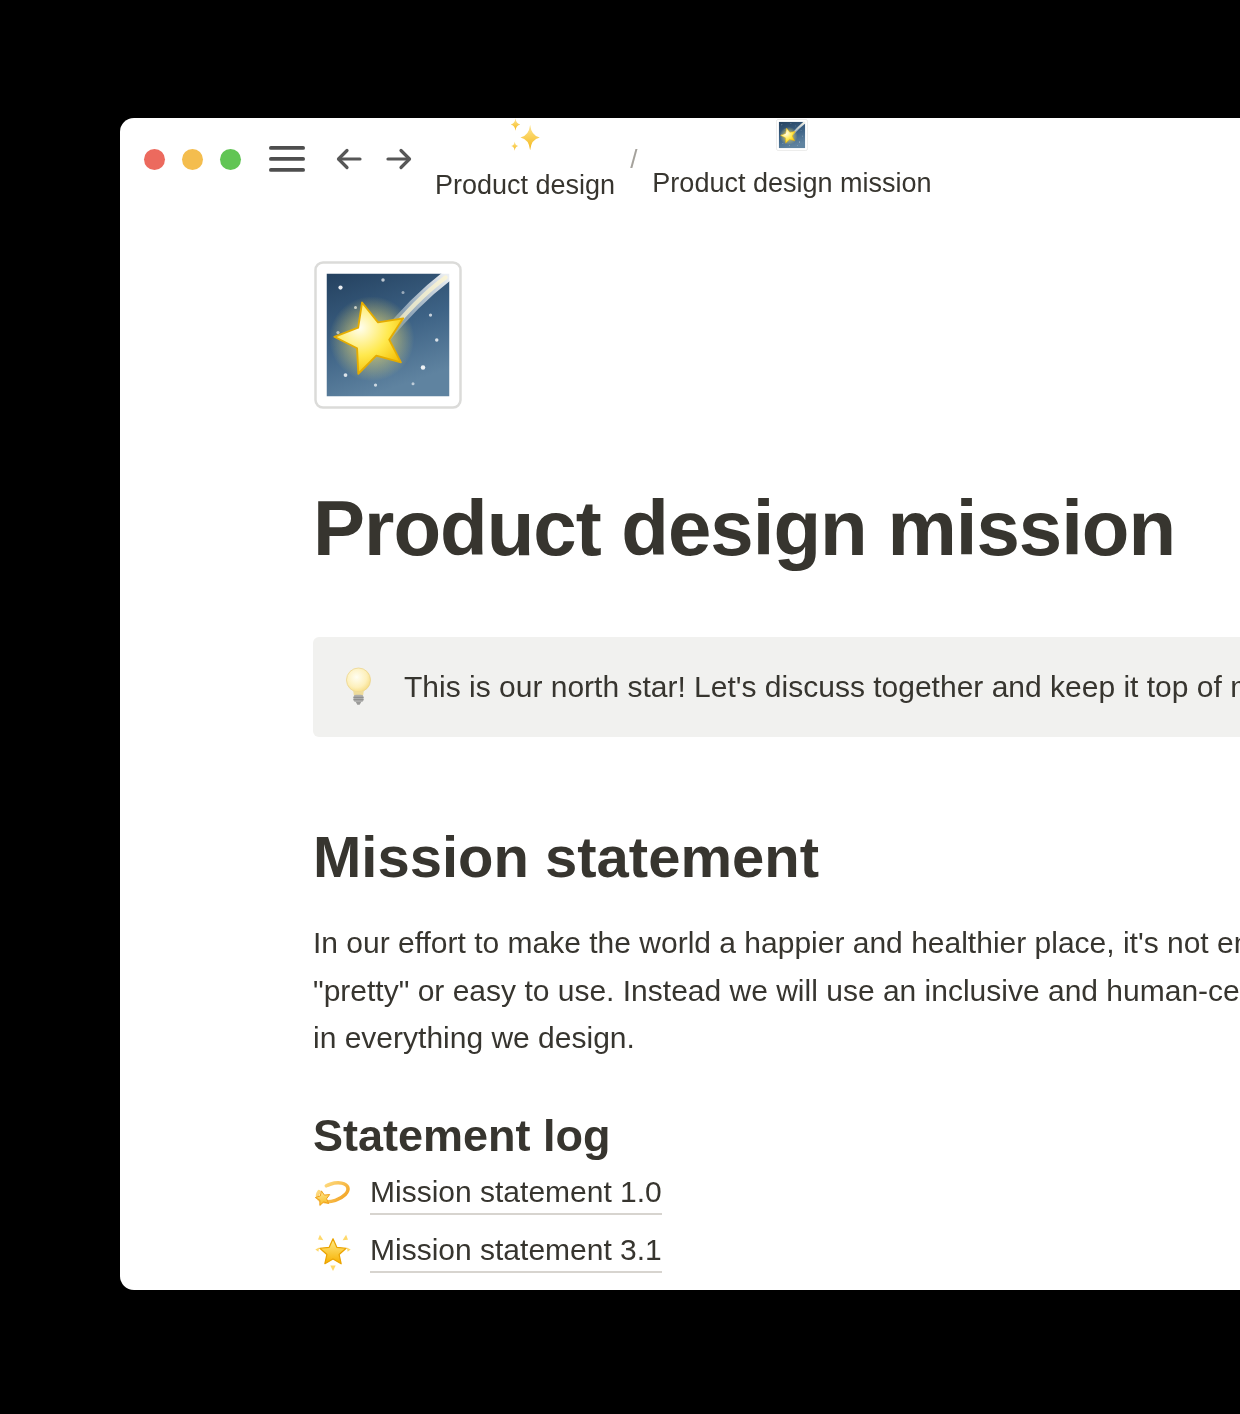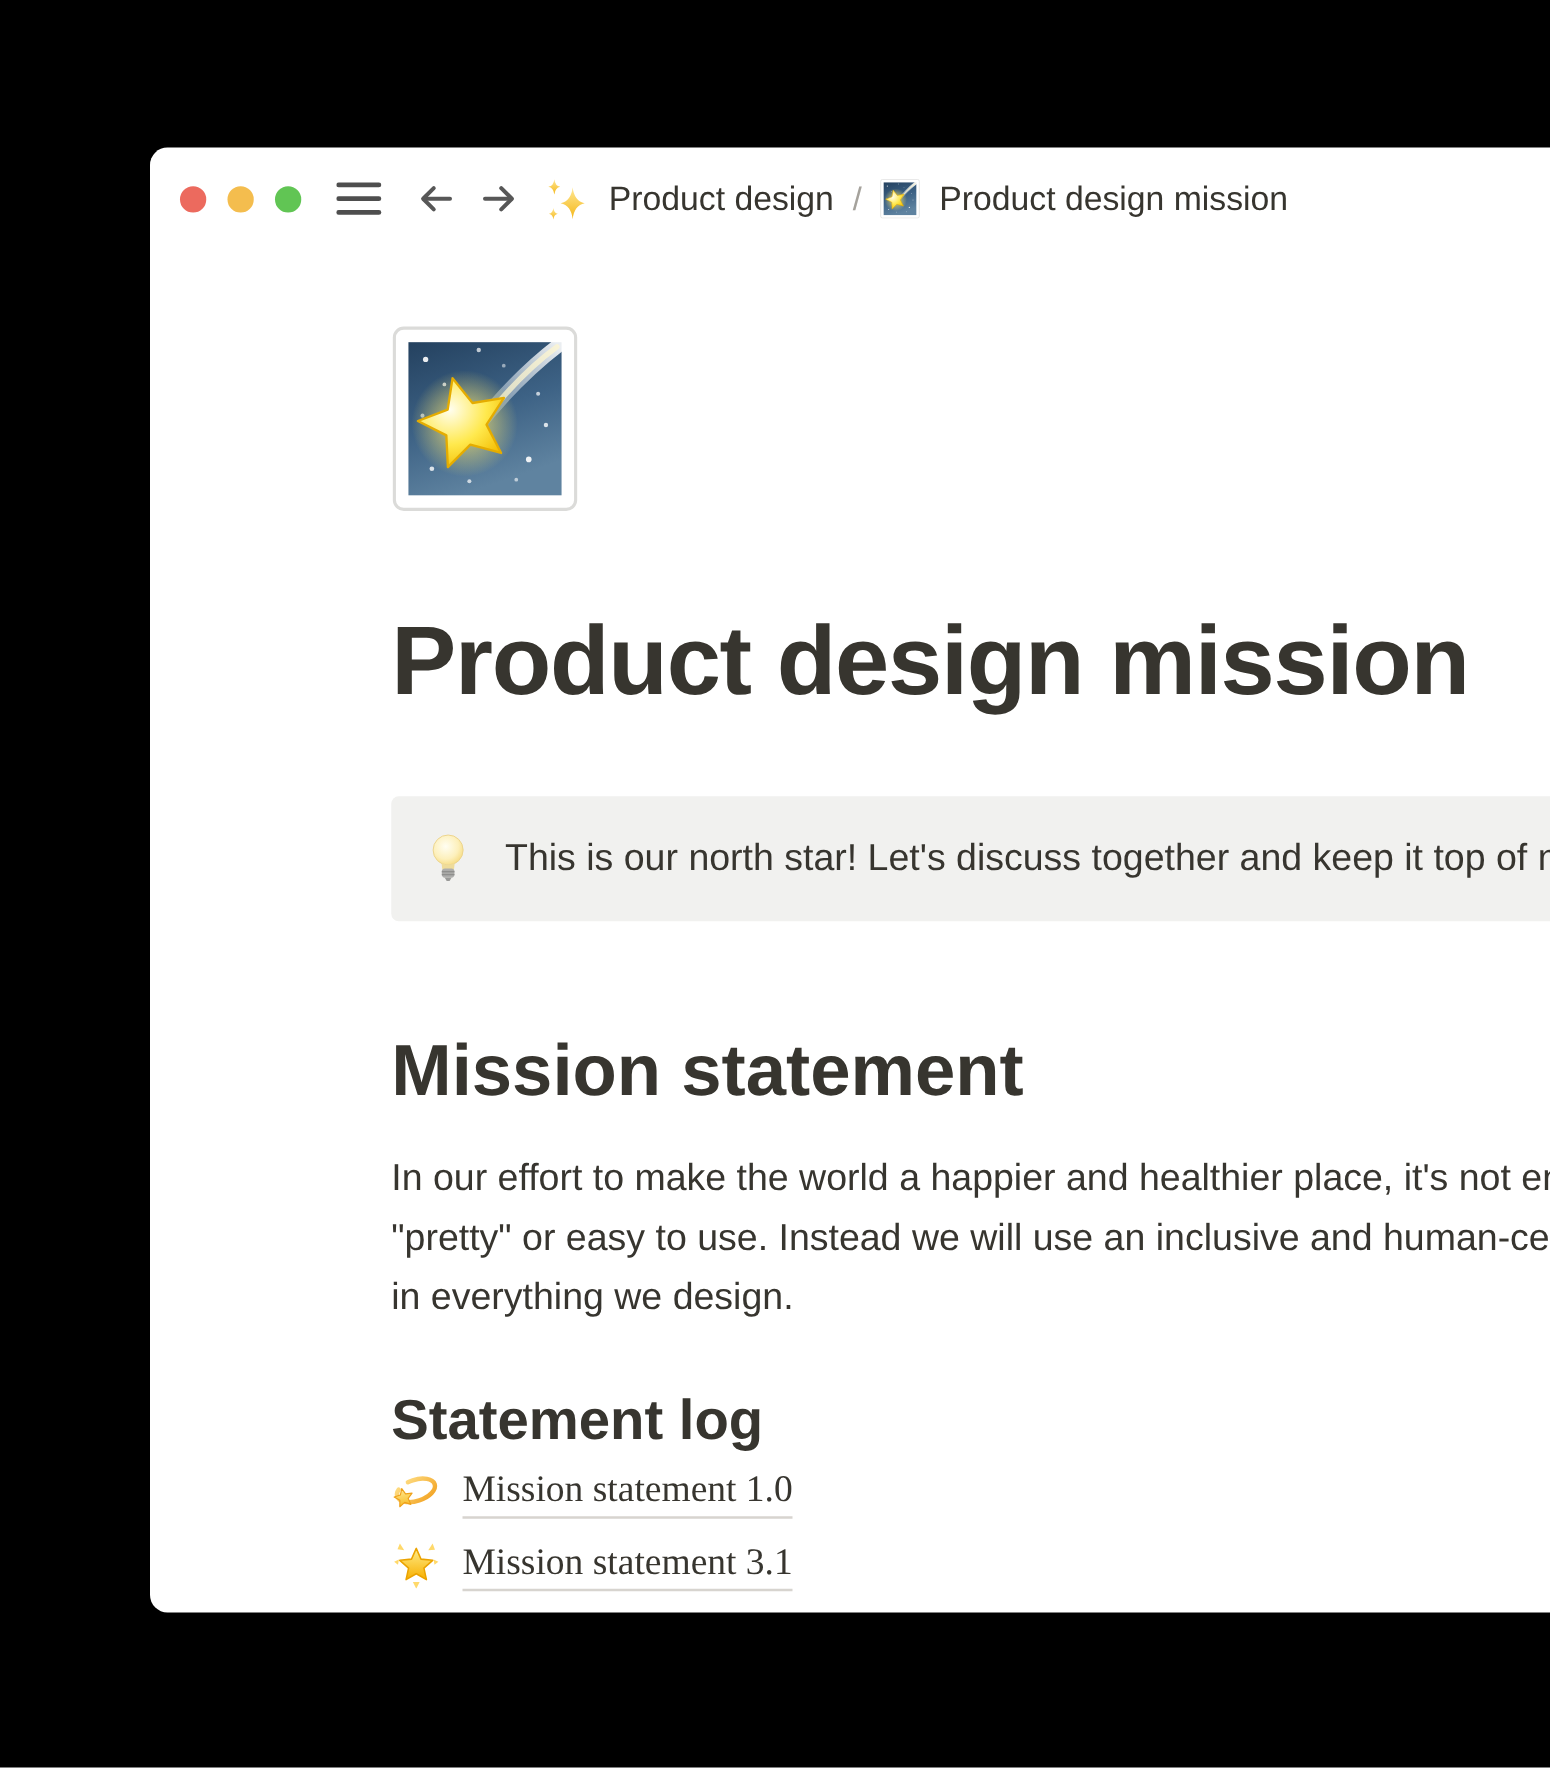--- a/index.html
+++ b/index.html
@@ -54,20 +54,21 @@
 
   .crumb {
     display: flex;
     align-items: center;
     gap: 15px;
     font-size: 27px;
     line-height: 34px;
     color: var(--text, #37352F);
     cursor: pointer;
     white-space: nowrap;
+    flex-direction: column;
   }
   .crumb-1 { margin-left: 18px; }
   .sep {
     margin: 0 15px;
     color: var(--muted, #A5A29C);
     font-size: 26px;
   }
   .emoji-sparkles { width: 37px; height: 37px; }
   .emoji-ministar { width: 32px; height: 32px; }
 
@@ -143,21 +144,20 @@
   .linkrow:first-child { margin-top: 0; }
   .emoji-link { width: 40px; height: 40px; flex: 0 0 auto; }
   .linktext {
     font-size: 30px;
     line-height: 40px;
     font-weight: 500;
     color: var(--text, #37352F);
     border-bottom: 2.5px solid var(--link-underline, #D7D4CF);
     padding-bottom: 1px;
     white-space: nowrap;
-    font-family: Liberation Serif, serif;
   }
 </style>
 </head>
 <body>
 
 <svg class="defs-holder" aria-hidden="true">
   <defs>
     <linearGradient id="g-ssbg" x1="0" y1="0" x2="0.35" y2="1">
       <stop offset="0" stop-color="#24415F"></stop>
       <stop offset="0.55" stop-color="#3D6285"></stop>

